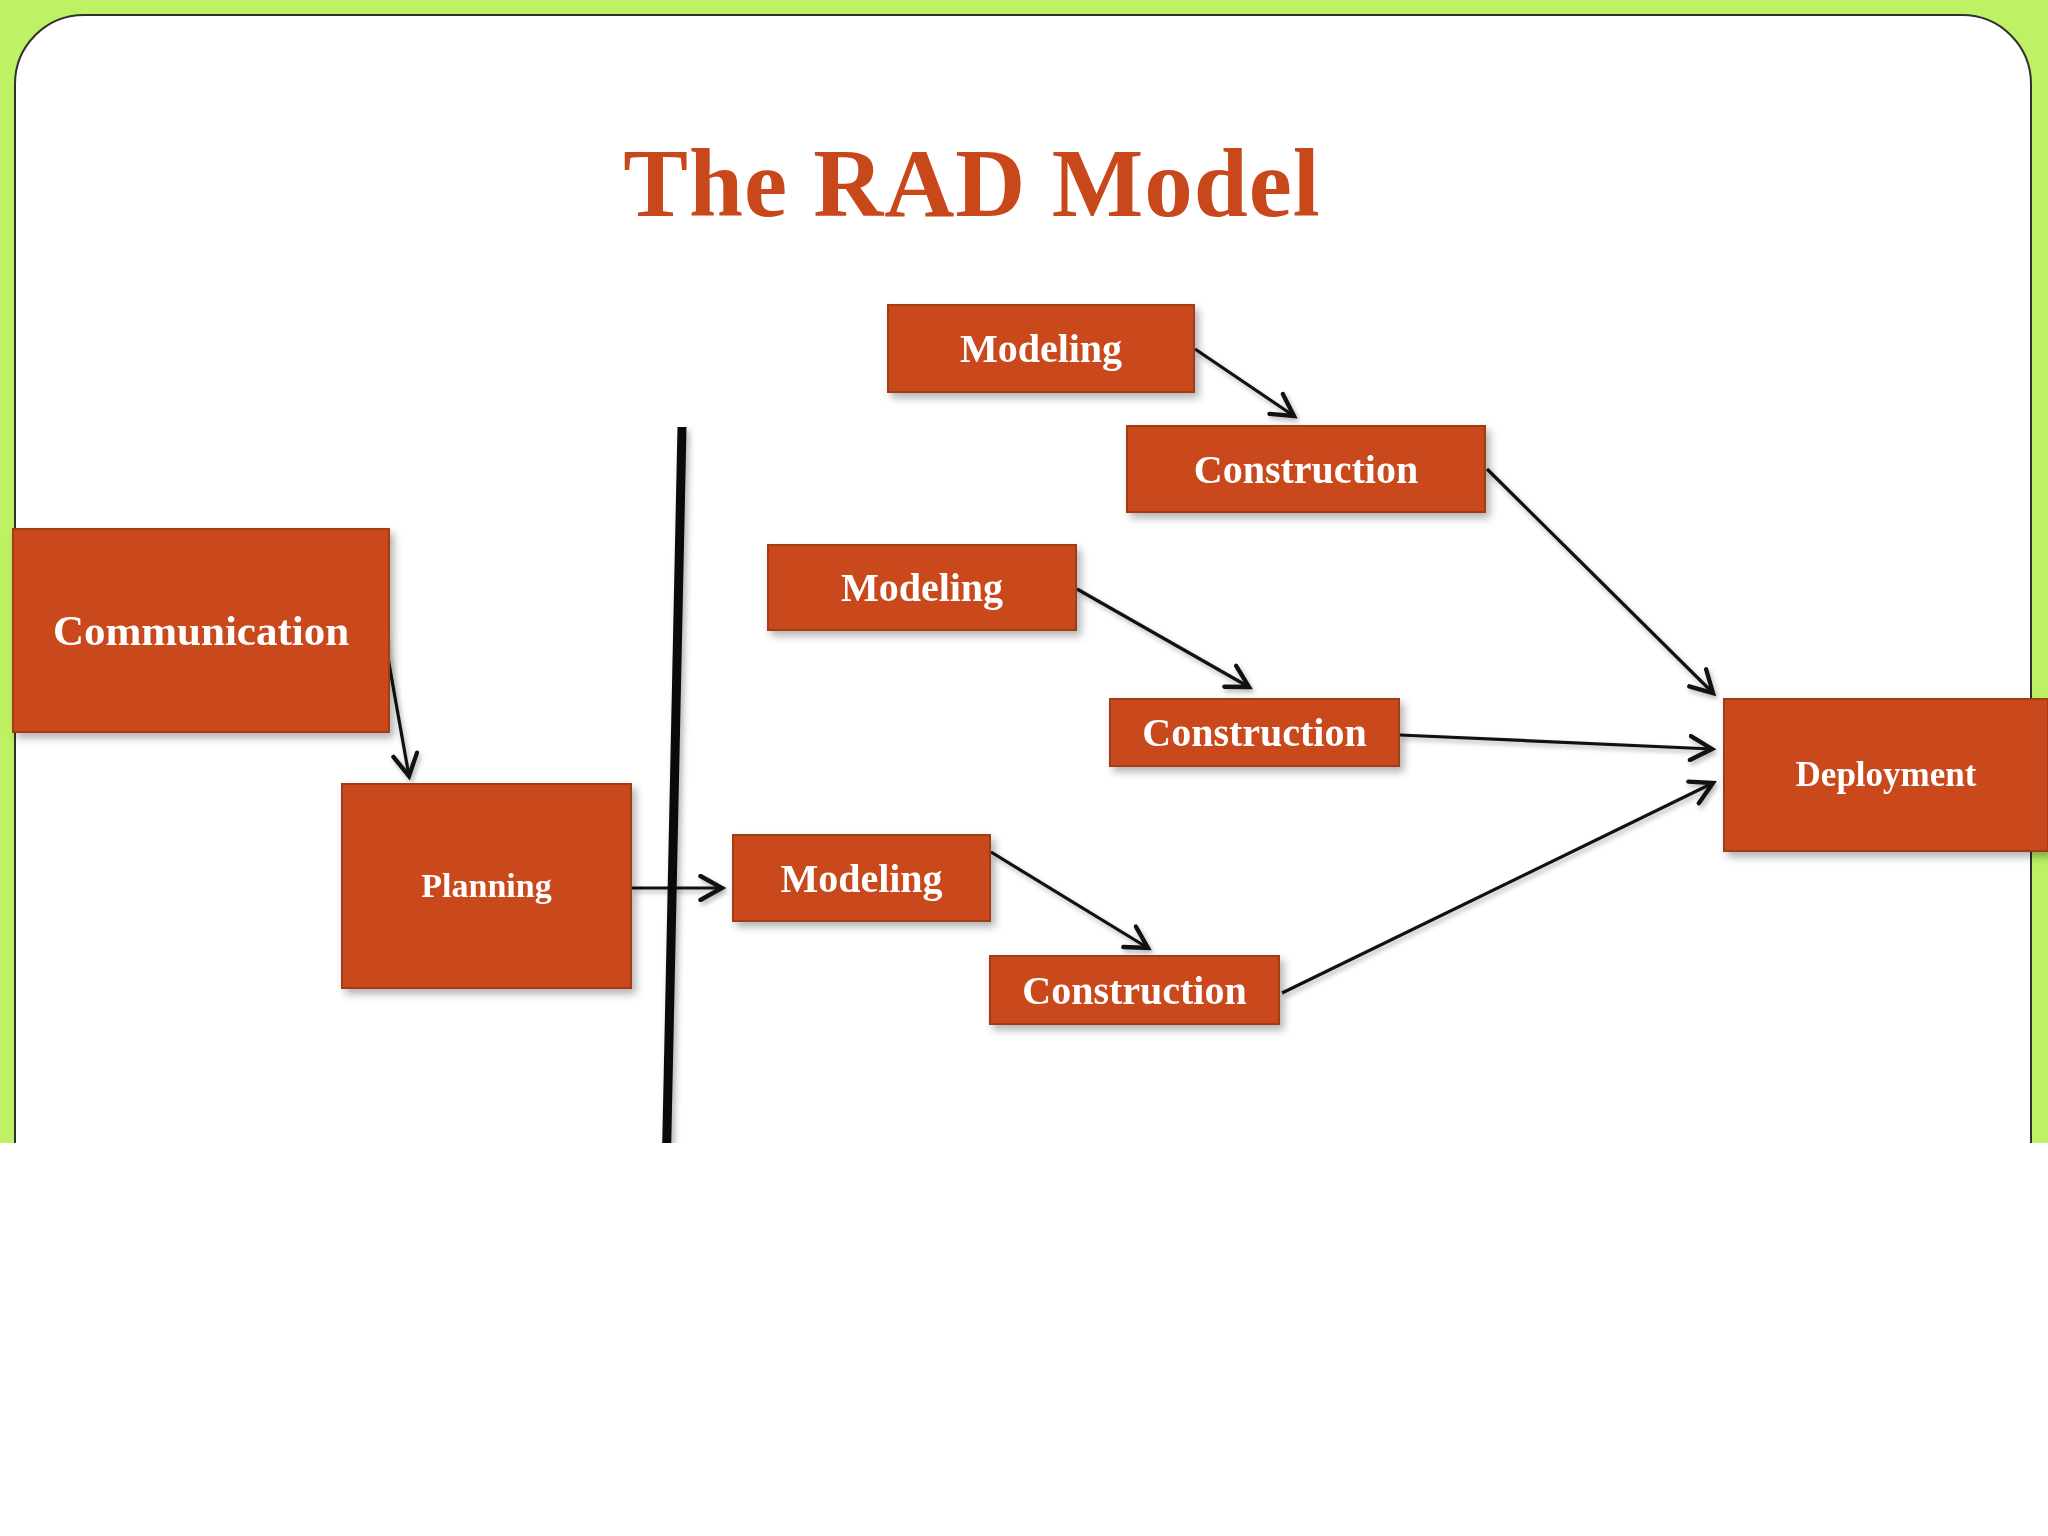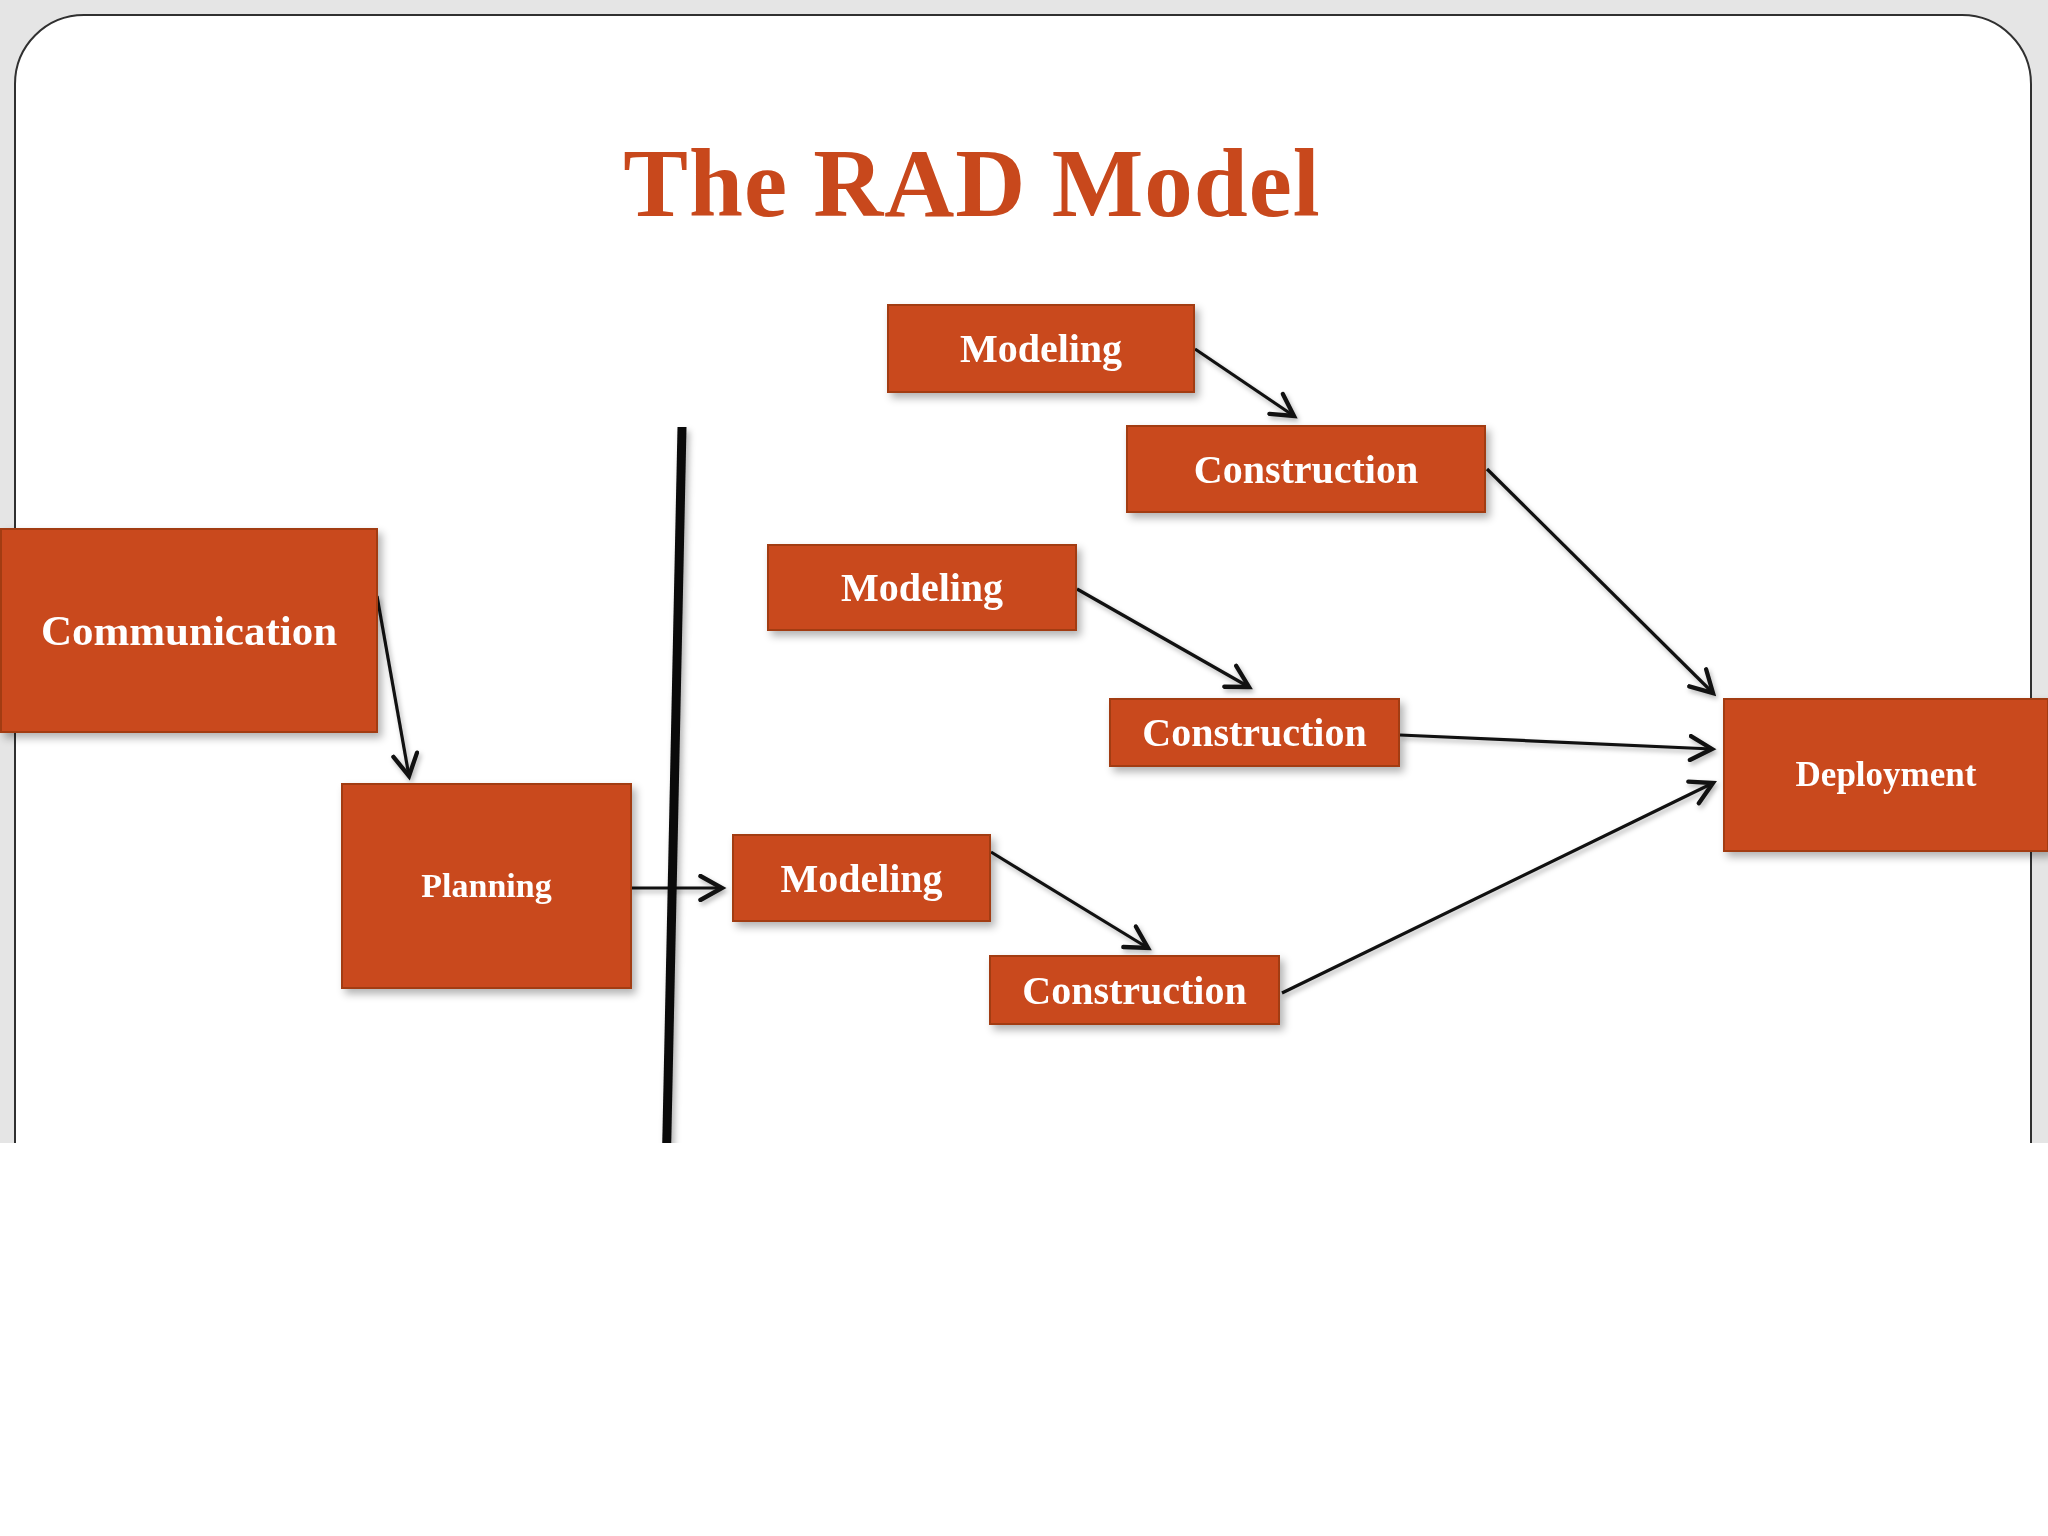--- a/index.html
+++ b/index.html
@@ -1,19 +1,19 @@
 <!DOCTYPE html>
 <html><head>
 <meta charset="utf-8">
 <style>
   html,body { margin:0; padding:0; background:#ffffff; }
   .canvas {
     position:relative;
     width:2048px; height:1143px;
-    background:#e5e5e5;
+    background:#bef264;
     overflow:hidden;
     font-family:"Liberation Serif","DejaVu Serif",serif;
   }
   .slide-border {
     position:absolute; left:14px; top:14px;
     width:2018px; height:1506px;
     border:2px solid #303030;
     border-radius:70px;
     box-sizing:border-box;
     background:#ffffff;
@@ -39,21 +39,21 @@
     background:#C9491D;
     border:2px solid #A23C12;
     color:#ffffff;
     font-weight:bold;
     display:flex; align-items:center; justify-content:center;
     box-sizing:border-box;
     box-shadow:4px 5px 8px rgba(0,0,0,0.30);
     z-index:3;
     white-space:nowrap;
   }
-  #n-communication { left:0px;    top:528px; width:378px; height:205px; font-size:43px; }
+  #n-communication { left:12px;    top:528px; width:378px; height:205px; font-size:43px; }
   #n-planning      { left:341px;  top:783px; width:291px; height:206px; font-size:34px; }
   #n-modeling1     { left:887px;  top:304px; width:308px; height:89px;  font-size:40px; }
   #n-construction1 { left:1126px; top:425px; width:360px; height:88px;  font-size:40px; }
   #n-modeling2     { left:767px;  top:544px; width:310px; height:87px;  font-size:40px; }
   #n-construction2 { left:1109px; top:698px; width:291px; height:69px;  font-size:40px; }
   #n-modeling3     { left:732px;  top:834px; width:259px; height:88px;  font-size:40px; }
   #n-construction3 { left:989px;  top:955px; width:291px; height:70px;  font-size:40px; }
   #n-deployment    { left:1723px; top:698px; width:326px; height:154px; font-size:35px; }
 </style>
 </head>

